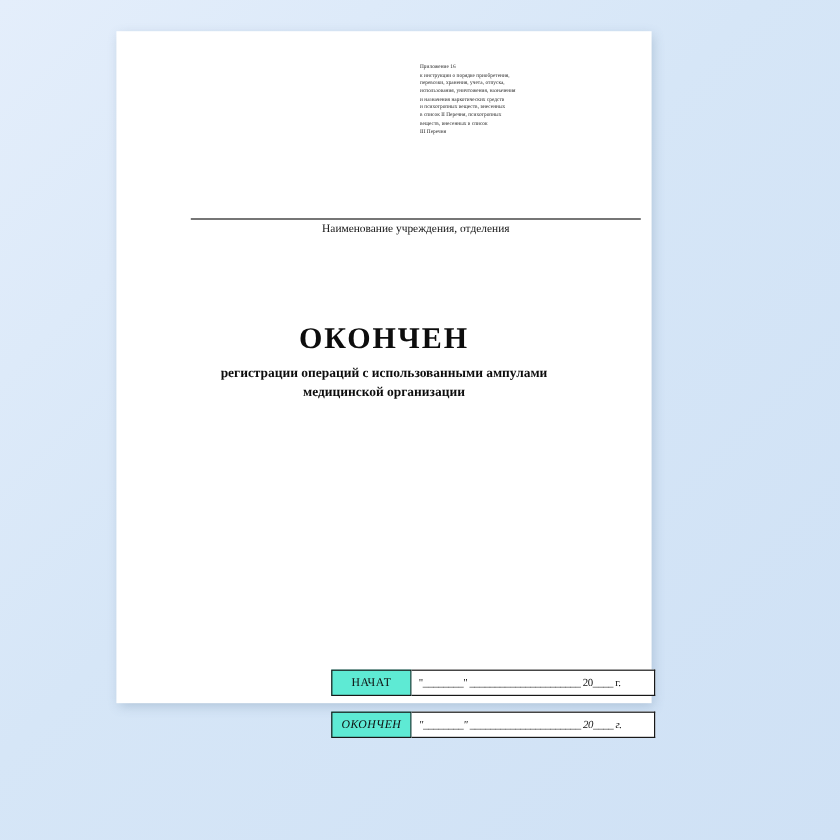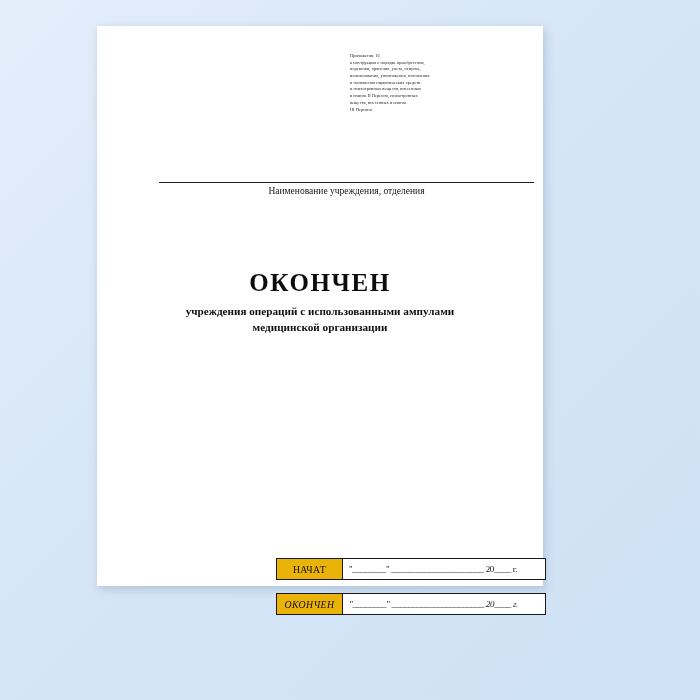--- a/index.html
+++ b/index.html
@@ -104,21 +104,21 @@
   .boxrow.end   { left: 179px; top: 567px; font-style: italic; }
   .box-label {
     border: 1px solid #181818;
     width: 65px;
     display: flex;
     align-items: center;
     justify-content: center;
     font-size: 9.8px;
     letter-spacing: 0.4px;
     color: #0f0f0f;
-    background: #eab308;
+    background: #5eead4;
   }
   .box-field {
     border: 1px solid #181818;
     border-left: none;
     width: 196px;
     display: flex;
     align-items: center;
     padding-left: 6px;
     font-size: 9px;
     color: #111;
@@ -149,21 +149,21 @@
         <div>веществ, внесенных в список</div>
         <div>III Перечня</div>
       </div>
 
       <div class="inst-rule"></div>
       <div class="inst-label">Наименование учреждения, отделения</div>
 
       <div class="title-block">
         <div class="title-main">ОКОНЧЕН</div>
         <div class="title-sub">
-          <div>учреждения операций с использованными ампулами</div>
+          <div>регистрации операций с использованными ампулами</div>
           <div>медицинской организации</div>
         </div>
       </div>
 
       <div class="boxrow start">
         <div class="box-label">НАЧАТ</div>
         <div class="box-field">
           <span class="fill">"________"  ______________________  20____ г.</span>
         </div>
       </div>

